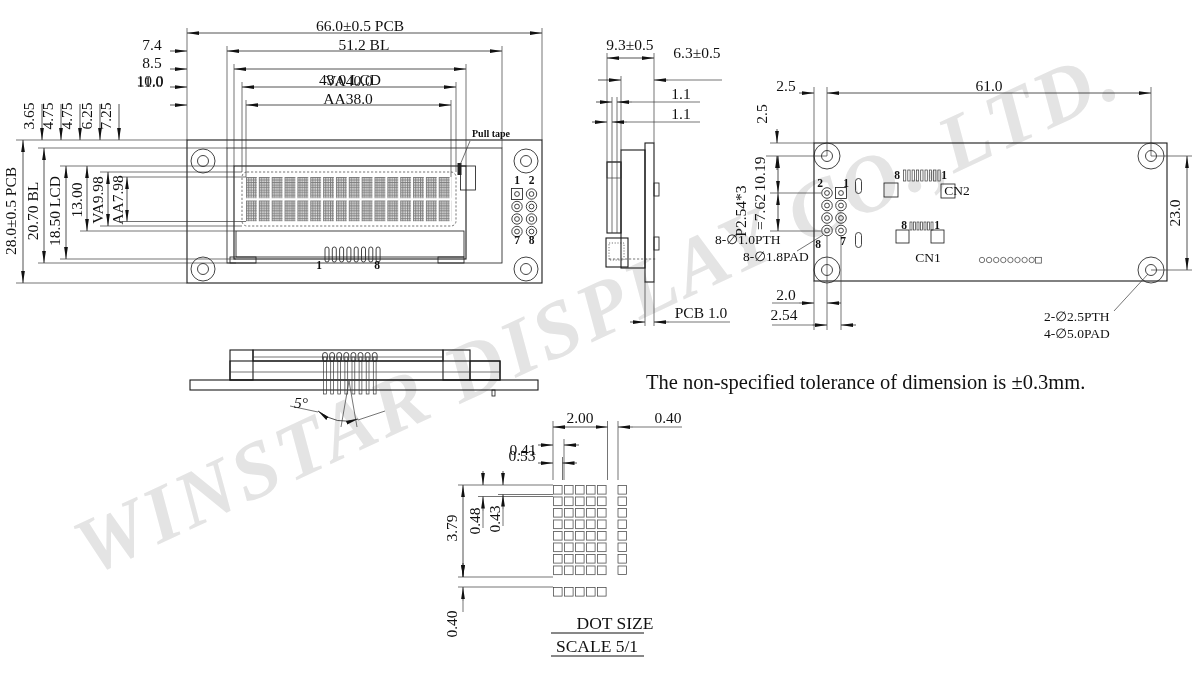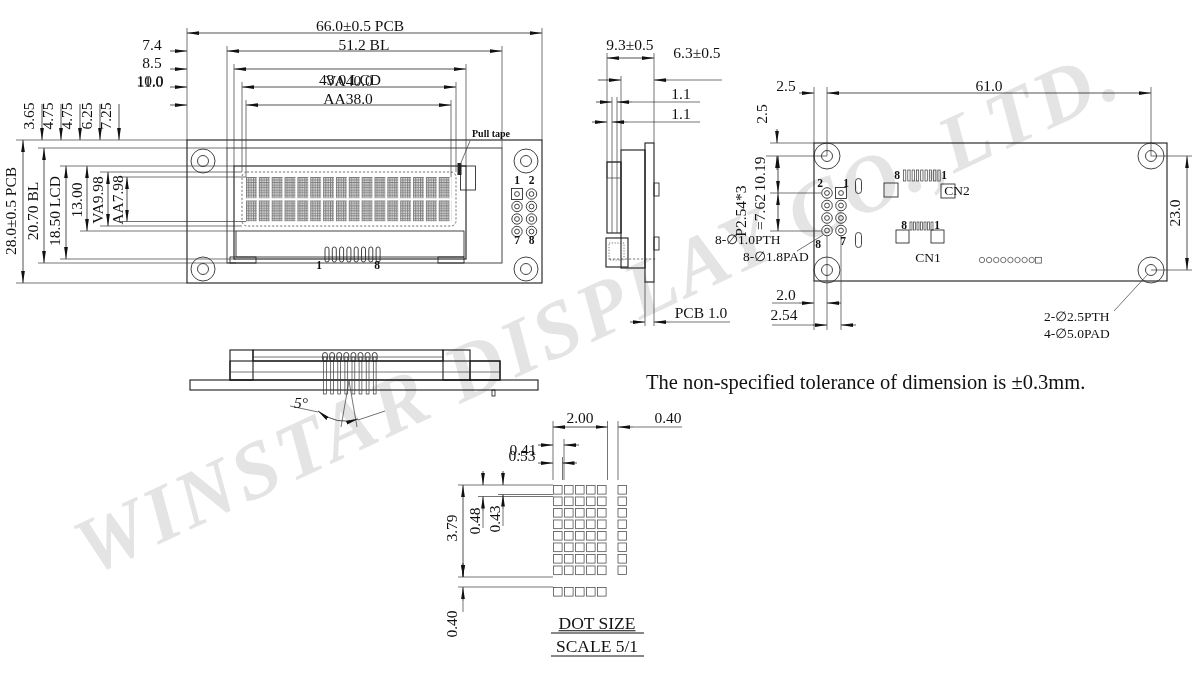--- a/index.html
+++ b/index.html
@@ -455,16 +455,16 @@
   <div class="lb ll note" style="left:646px;top:382px;">The non-specified tolerance of dimension is ±0.3mm.</div>
 
   <div class="lb" style="left:580px;top:418px;">2.00</div>
   <div class="lb" style="left:668px;top:418px;">0.40</div>
   <div class="lb" style="left:523px;top:438px;margin-top:12px;">0.41</div>
   <div class="lb" style="left:522px;top:456px;">0.53</div>
   <div class="lb rot" style="left:452px;top:528px;">3.79</div>
   <div class="lb rot" style="left:475px;top:521px;">0.48</div>
   <div class="lb rot" style="left:495px;top:519px;">0.43</div>
   <div class="lb rot" style="left:452px;top:624px;">0.40</div>
-  <div class="lb big" style="left:597px;top:624px;text-decoration:underline;">DOT SIZE</div>
+  <div class="lb big" style="left:615px;top:624px;">DOT SIZE</div>
   <div class="lb big" style="left:597px;top:647px;">SCALE 5/1</div>
 
 </div>
 
 </body></html>

